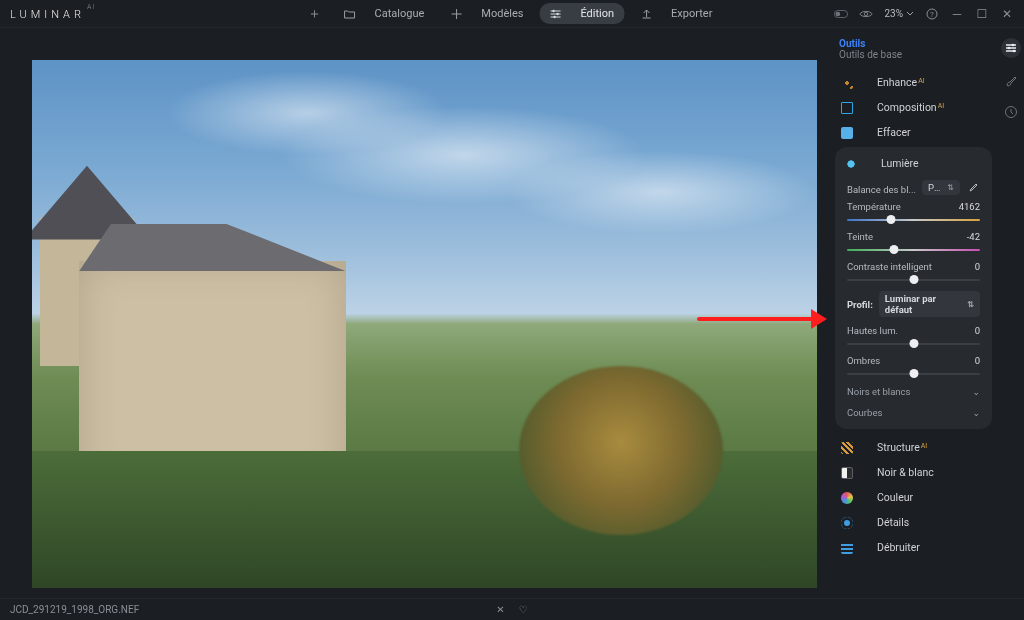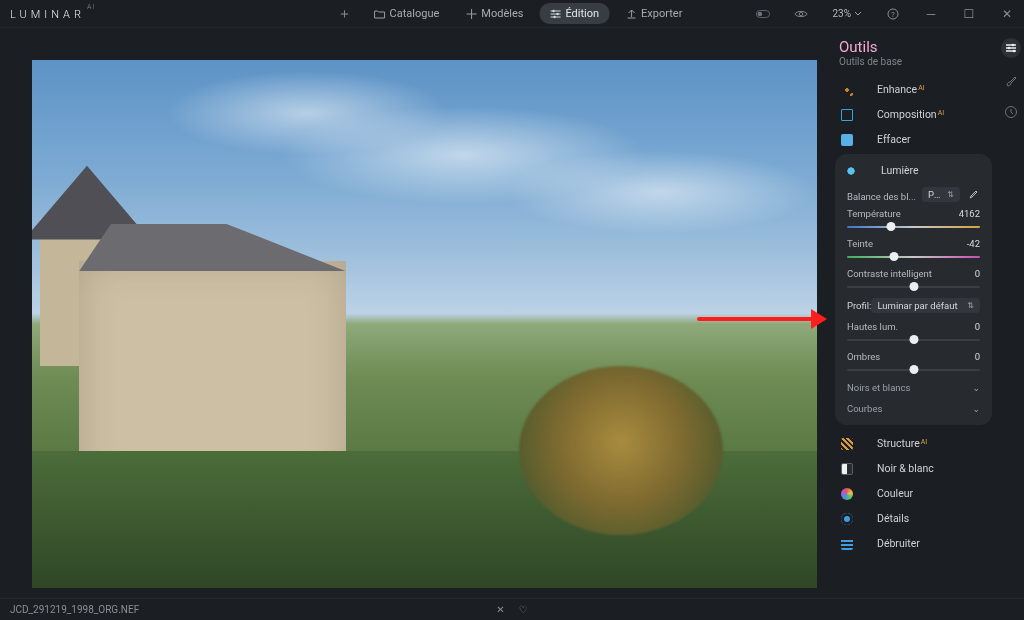--- a/index.html
+++ b/index.html
@@ -4,25 +4,25 @@
 <style>
   * { box-sizing: border-box; margin: 0; padding: 0; font-family: -apple-system, "Segoe UI", Roboto, sans-serif; }
   html, body { width: 1024px; height: 620px; overflow: hidden; }
   body { background: #1b1e22; color: #d4d7db; font-size: 11px; user-select: none; }
 
   
   .topbar { height: 28px; display: flex; align-items: center; padding: 0 10px; background: #1b1e22; border-bottom: 1px solid #24272c; }
   .brand { font-weight: 300; letter-spacing: 4px; font-size: 11px; color: #e8e8e8; }
   .brand sup { letter-spacing: 1px; font-size: 7px; color: #8a8f98; margin-left: 2px; position: relative; top: -4px; }
   .topbar-center { position: absolute; left: 50%; transform: translateX(-50%); display: flex; gap: 6px; align-items: center; }
-  .top-btn { display: flex; align-items: center; gap: 4px; padding: 4px 10px; border-radius: 10px; color: #a9adb3; cursor: pointer; }
+  .top-btn { display: flex; align-items: center; gap: 19px; padding: 4px 10px; border-radius: 10px; color: #a9adb3; cursor: pointer; }
   .top-btn.active { background: #383d44; color: #e4e6e9; }
   .top-btn .ico { width: 12px; height: 12px; display: inline-flex; align-items: center; justify-content: center; }
   .top-plus { color: #8a8f98; padding: 2px 6px; font-size: 14px; cursor: pointer; }
-  .topbar-right { margin-left: auto; display: flex; align-items: center; gap: 24px; color: #8a8f98; }
+  .topbar-right { margin-left: auto; display: flex; align-items: center; gap: 11px; color: #8a8f98; }
   .topbar-right .ico, .winctrl { width: 14px; height: 14px; display: inline-flex; align-items: center; justify-content: center; cursor: pointer; }
   .zoom { font-size: 10px; color: #b7bac0; display: flex; align-items: center; gap: 3px; }
   .winctrl { font-size: 12px; color: #8a8f98; }
 
   
   .workspace { position: absolute; top: 28px; bottom: 22px; left: 0; right: 0; display: flex; }
 
   .canvas-area { flex: 1; position: relative; background: #1b1e22; display: flex; align-items: center; justify-content: center; }
   
   .photo {
@@ -79,21 +79,21 @@
     border-left: 16px solid #ff1e1e; border-top: 10px solid transparent; border-bottom: 10px solid transparent;
   }
 
   
   .sidebar { width: 197px; background: #1b1e22; display: flex; flex-direction: column; position: relative; }
   .iconrail { position: absolute; right: 0; top: 0; width: 26px; display: flex; flex-direction: column; align-items: center; gap: 12px; padding-top: 10px; }
   .iconrail .rail-ico { width: 20px; height: 20px; border-radius: 50%; display: flex; align-items: center; justify-content: center; background: #2d3137; color: #d4d7db; cursor: pointer; font-size: 11px; }
   .iconrail .rail-ico.plain { background: transparent; color: #6e737b; }
 
   .panel-head { padding: 10px 12px 2px; }
-  .panel-title { font-size: 15px; font-weight: 400; color: #f9a8d4; }
+  .panel-title { font-size: 10px; font-weight: 700; color: #3b82f6; }
   .panel-sub { font-size: 10px; color: #7e838b; margin-top: 0; }
 
   .tool-list { margin-top: 8px; overflow-y: auto; flex: 1; padding-right: 26px; }
   .tool-list::-webkit-scrollbar{width:0}
 
   .tool-row { display: flex; align-items: center; gap: 24px; padding: 6px 10px 6px 14px; cursor: pointer; }
   .tool-ico { width: 12px; height: 12px; border-radius: 2px; }
   .tool-label { font-size: 10.5px; color: #cfd2d7; }
   .ai-badge { font-size: 7px; color: #d9a24a; margin-left: 1px; position: relative; top: -3px; }
 
@@ -126,21 +126,21 @@
   .slider { position: relative; height: 10px; margin-top: 3px; }
   .track { position: absolute; left: 0; right: 0; top: 4px; height: 2px; background: #3a3e45; border-radius: 1px; }
   .track.temp { background: linear-gradient(90deg,#3d74c9,#c9c9c9,#d6a23e); }
   .track.tint { background: linear-gradient(90deg,#3fae5a,#c9c9c9,#c84fb0); }
   .thumb { position: absolute; top: 0; width: 9px; height: 9px; border-radius: 50%; background: #eceef1; transform: translateX(-50%); cursor: grab; }
 
   .sub-collapse { display: flex; align-items: center; justify-content: space-between; padding: 5px 12px; font-size: 9.5px; color: #9aa0a8; cursor: pointer; }
   .sub-collapse .chev { font-size: 9px; }
 
   
-  .profile-row { display: flex; align-items: center; gap: 0; padding: 4px 12px 4px 12px; font-size: 9.5px; }
+  .profile-row { display: flex; align-items: center; gap: 6px; padding: 4px 12px 4px 12px; font-size: 9.5px; font-weight: bold; }
   .profile-row .select { flex: 1; }
 
   
   .statusbar { position: absolute; left: 0; right: 0; bottom: 0; height: 22px; display: flex; align-items: center; padding: 0 10px; background: #1b1e22; border-top: 1px solid #24272c; color: #8a8f98; font-size: 10px; }
   .statusbar .mid { position: absolute; left: 50%; transform: translateX(-50%); display: flex; gap: 14px; }
   .statusbar .mid span { cursor: pointer; }
 </style>
 </head>
 <body>
 

